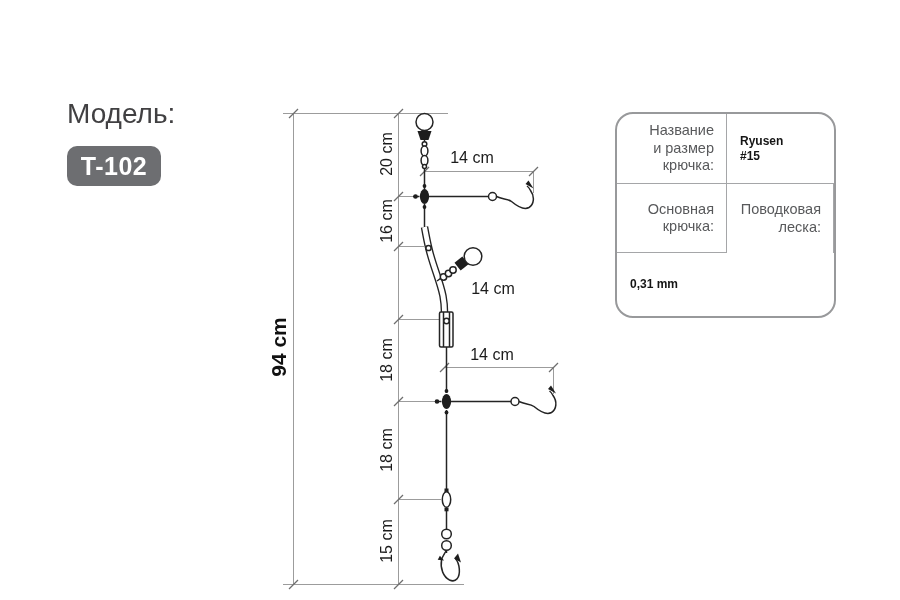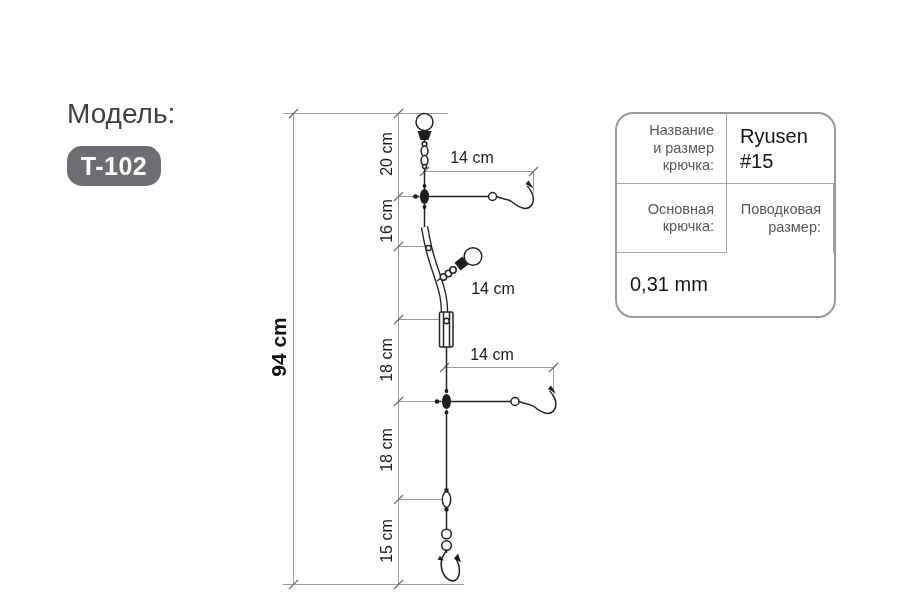--- a/index.html
+++ b/index.html
@@ -2,21 +2,21 @@
 <html><head>
 <meta charset="utf-8">
 <style>
   html,body{margin:0;padding:0;background:#fff;}
   .stage{position:relative;width:900px;height:600px;background:#ffffff;
          font-family:"Liberation Sans",sans-serif;overflow:hidden;margin-top:44px;}
 
   
   .model-label{position:absolute;left:67px;top:54px;font-size:28px;color:#414042;}
   .model-badge{position:absolute;left:67px;top:102px;width:94px;height:40px;
-               background:#6d6e71;border-radius:15px;display:flex;align-items:center;
+               background:#6d6e71;border-radius:10px;display:flex;align-items:center;
                justify-content:center;}
   .model-badge span{color:#ffffff;font-weight:bold;font-size:25px;letter-spacing:.5px;}
 
   
   .rig-svg{position:absolute;left:0;top:0;}
   .dim{stroke:#9c9c9c;stroke-width:1;fill:none;}
   .tick{stroke:#6e6e6e;stroke-width:1.2;}
   .rg{stroke:#242424;stroke-width:1.5;fill:none;}
   .wh{fill:#ffffff;stroke:#242424;stroke-width:1.5;}
   .bk{fill:#1d1d1d;stroke:none;}
@@ -31,21 +31,21 @@
 
   
   .spec-table{position:absolute;left:615px;top:68px;width:221px;height:206px;
               box-sizing:border-box;border:2px solid #98999b;border-radius:18px;
               background:#fff;display:grid;grid-template-columns:110px 1fr;
               grid-template-rows:70px 69px 1fr;overflow:hidden;}
   .spec-cell{display:flex;align-items:center;box-sizing:border-box;}
   .spec-label{justify-content:flex-end;text-align:right;padding-right:12px;
               color:#58595b;font-size:14.5px;line-height:1.2;white-space:pre-line;
               border-right:1.5px solid #a5a6a8;}
-  .spec-value{padding-left:13px;font-weight:normal;font-size:20px;color:#151515;
+  .spec-value{padding-left:13px;font-weight:bold;font-size:12px;color:#151515;
               white-space:pre-line;line-height:1.25;}
   .rb{border-bottom:1.5px solid #a5a6a8;}
 </style>
 </head>
 <body>
 
 <div class="stage">
 
   <div class="model-label">Модель:</div>
   <div class="model-badge">
@@ -187,17 +187,17 @@
 
   <div class="spec-table">
     <div class="spec-cell spec-label rb">Название
 и размер
 крючка:</div>
     <div class="spec-cell spec-value rb">Ryusen
 #15</div>
     <div class="spec-cell spec-label rb">Основная
 крючка:</div>
     <div class="spec-cell spec-label">Поводковая
-размер:</div>
+леска:</div>
     <div class="spec-cell spec-value">0,31 mm</div>
   </div>
 
 </div>
 
 </body></html>

